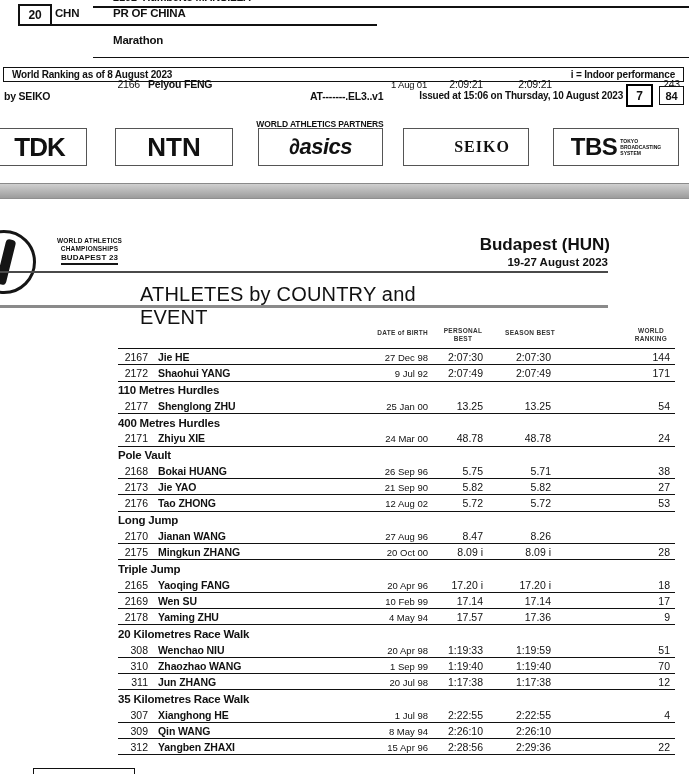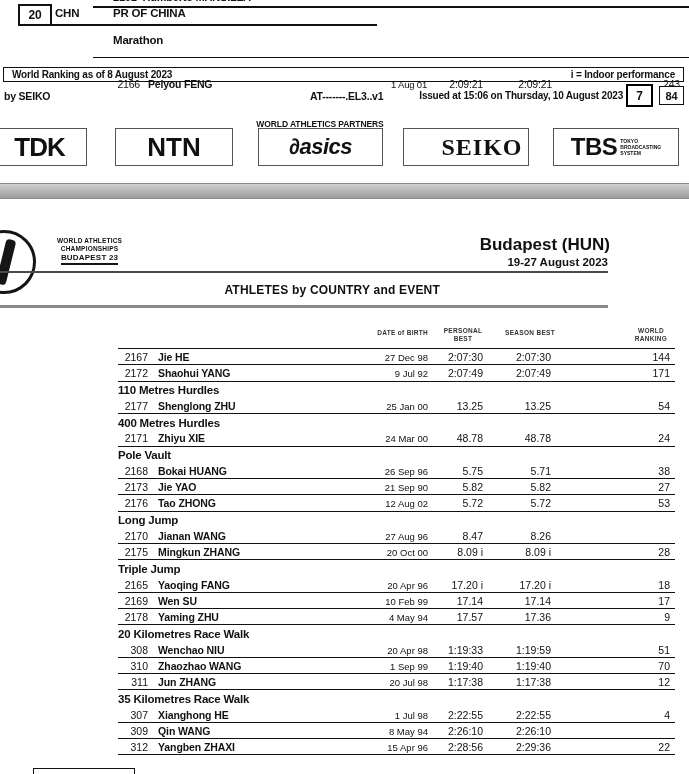--- a/index.html
+++ b/index.html
@@ -33,21 +33,21 @@
 
   
   .emblem{position:absolute;left:-28px;top:230px;width:58px;height:58px;border:3px solid #151515;border-radius:50%;}
   .emblem:after{content:"";position:absolute;left:26px;top:6px;width:10px;height:46px;background:#151515;transform:rotate(14deg);border-radius:4px;}
   .walogo{position:absolute;left:57px;top:237px;font-size:6.5px;font-weight:600;line-height:8px;letter-spacing:0.2px;text-align:center;}
   .walogo .l3{font-size:8px;font-weight:800;border-bottom:2px solid #151515;display:inline-block;padding-bottom:1px;margin-top:1px;}
 
   .hdr-loc{position:absolute;right:79px;top:235px;font-size:17px;font-weight:bold;}
   .hdr-dates{position:absolute;right:81px;top:256px;font-size:11.5px;font-weight:bold;}
 
-  .doc-title{position:absolute;left:140px;top:283px;width:300px;text-align:right;font-size:12px;font-weight:bold;letter-spacing:0.2px;}
+  .doc-title{position:absolute;left:140px;top:283px;width:300px;text-align:left;font-size:20px;font-weight:normal;letter-spacing:0.2px;}
 
   
   .colhead{position:absolute;font-size:6.5px;font-weight:bold;color:#333;letter-spacing:0.3px;line-height:7.5px;}
   .rows{position:absolute;left:118px;top:348px;width:557px;border-top:1.5px solid #111;}
   .trow{position:relative;height:16.25px;box-sizing:border-box;font-size:10.5px;}
   .trow.arow{border-bottom:1.5px solid #111;}
   .trow span{position:absolute;top:2px;}
   .c-bib{left:0;width:30px;text-align:right;}
   .c-name{left:40px;font-weight:bold;letter-spacing:-0.1px;}
   .c-dob{left:240px;width:70px;text-align:right;font-size:9.5px;top:3px !important;}
@@ -111,21 +111,21 @@
   </div>
   <div class="partner-box" style="left:115px;width:116px;">
     <span style="font-size:26px;font-weight:800;letter-spacing:0px;">NTN</span>
   </div>
   <div class="partner-box" style="left:258px;width:123px;">
     <span style="font-size:22px;font-weight:800;font-style:italic;letter-spacing:-0.5px;">
       <span>∂</span><span>asics</span>
     </span>
   </div>
   <div class="partner-box" style="left:403px;width:124px;">
-    <span style="font-family:'Liberation Serif',serif;font-size:24px;font-weight:bold;letter-spacing:1px;margin-left:32px;">SEIKO</span>
+    <span style="font-family:'Liberation Serif',serif;font-size:16px;font-weight:bold;letter-spacing:1px;margin-left:32px;">SEIKO</span>
   </div>
   <div class="partner-box" style="left:553px;width:124px;">
     <span style="font-size:24px;font-weight:800;letter-spacing:-0.5px;">TBS</span>
     <span class="tbs-sub">
       <span style="display:block;">TOKYO</span>
       <span style="display:block;">BROADCASTING</span>
       <span style="display:block;">SYSTEM</span>
     </span>
   </div>
 

